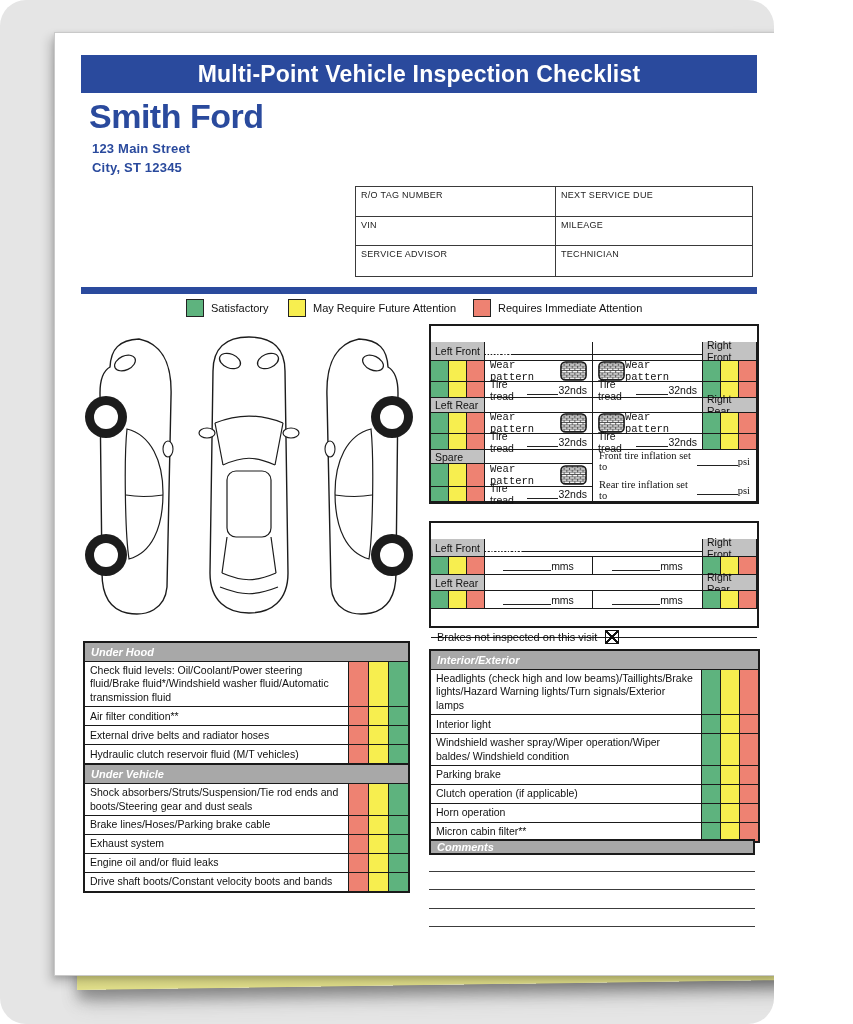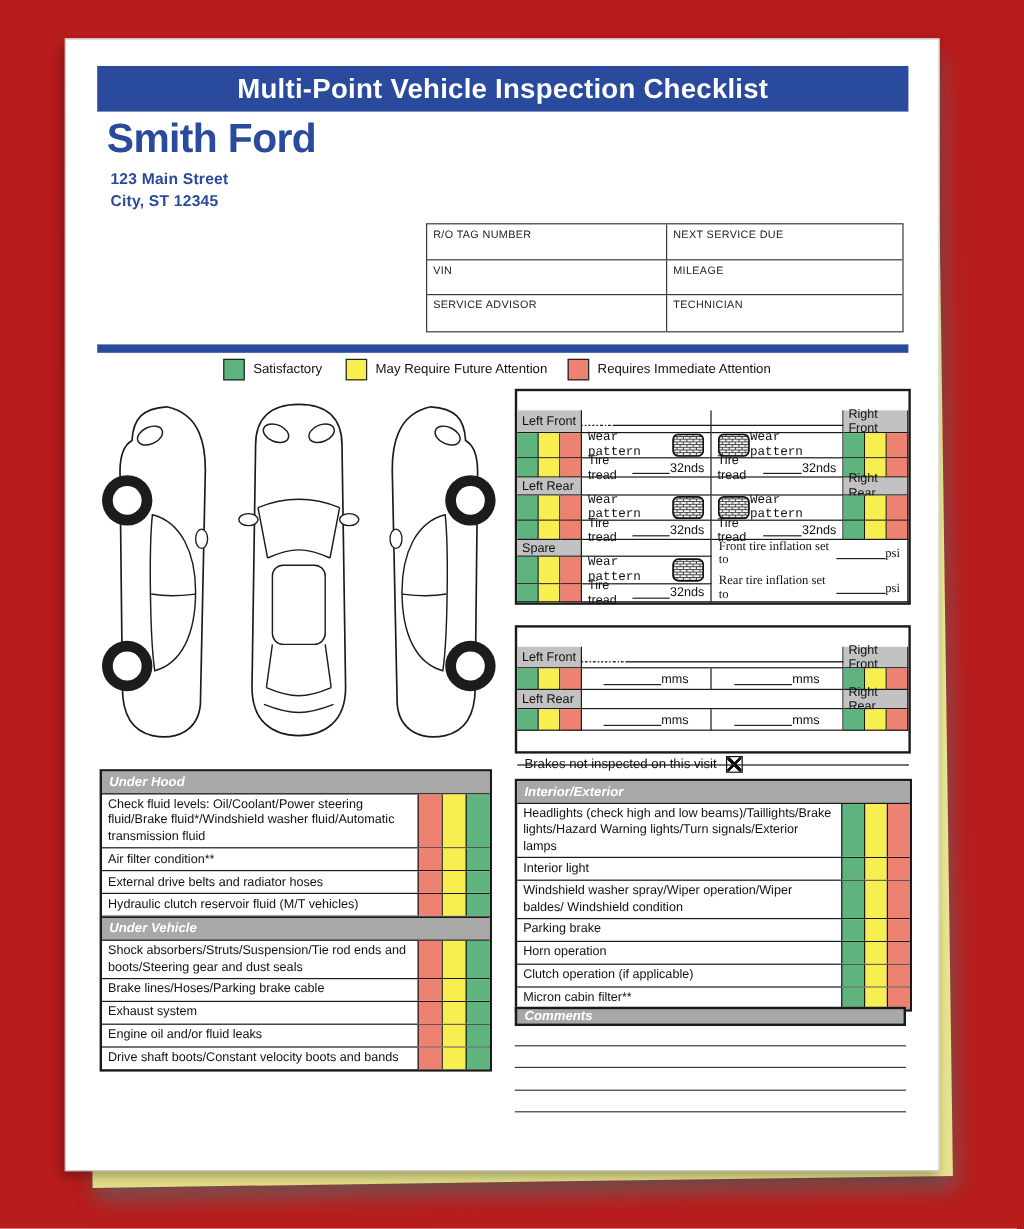--- a/index.html
+++ b/index.html
@@ -1,17 +1,17 @@
 <!DOCTYPE html>
 <html style="--blue: #2a4a9d; --gray_header: #a8a8a8; --gray_cell: #c2c2c2; --green: #5eb37e; --yellow: #f7ee4f; --red: #ee8272; --carbon_copy_yellow: #ecec9b;"><head>
 <meta charset="utf-8">
 <style>
   html,body{margin:0;padding:0;background:#ffffff;}
-  .stage{position:relative;width:853px;height:1024px;overflow:hidden;background:#b91c1c;
-         font-family:"Liberation Sans", sans-serif;color:#111;}
+  .stage{position:relative;width:774px;height:1024px;overflow:hidden;background:#e5e5e5;
+         font-family:"Liberation Sans", sans-serif;color:#111;border-radius:26px;}
   .sheet-yellow{position:absolute;left:64px;top:46px;width:717px;height:944px;
     background:linear-gradient(to bottom,#f2f1a6,#e3e18b);
     transform:rotate(-0.8deg);transform-origin:top left;
     box-shadow:0 9px 14px rgba(90,90,90,.55), 6px 12px 20px rgba(120,120,120,.35);}
   .sheet-white{position:absolute;left:54px;top:32px;width:727px;height:942px;background:#fff;
     border:1px solid #c9c9c9;box-shadow:-4px 6px 10px rgba(0,0,0,.20), 0 2px 5px rgba(0,0,0,.12);}
 
   
   .bluebar{position:absolute;left:26px;top:22px;width:676px;height:38px;background:var(--blue);
     color:#fff;font-size:23px;font-weight:bold;text-align:center;line-height:38px;letter-spacing:.2px;}
@@ -412,27 +412,27 @@
         <div class="cl-sw sw y"></div>
         <div class="cl-sw sw r"></div>
       </div>
       <div class="cl-row">
         <div class="cl-text">Parking brake</div>
         <div class="cl-sw sw g"></div>
         <div class="cl-sw sw y"></div>
         <div class="cl-sw sw r"></div>
       </div>
       <div class="cl-row">
+        <div class="cl-text">Clutch operation (if applicable)</div>
+        <div class="cl-sw sw g"></div>
+        <div class="cl-sw sw y"></div>
+        <div class="cl-sw sw r"></div>
+      </div>
+      <div class="cl-row">
         <div class="cl-text">Horn operation</div>
-        <div class="cl-sw sw g"></div>
-        <div class="cl-sw sw y"></div>
-        <div class="cl-sw sw r"></div>
-      </div>
-      <div class="cl-row">
-        <div class="cl-text">Clutch operation (if applicable)</div>
         <div class="cl-sw sw g"></div>
         <div class="cl-sw sw y"></div>
         <div class="cl-sw sw r"></div>
       </div>
       <div class="cl-row">
         <div class="cl-text">Micron cabin filter**</div>
         <div class="cl-sw sw g"></div>
         <div class="cl-sw sw y"></div>
         <div class="cl-sw sw r"></div>
       </div>

